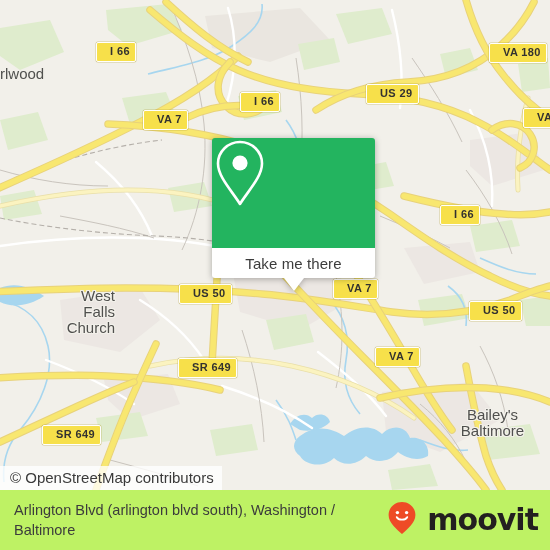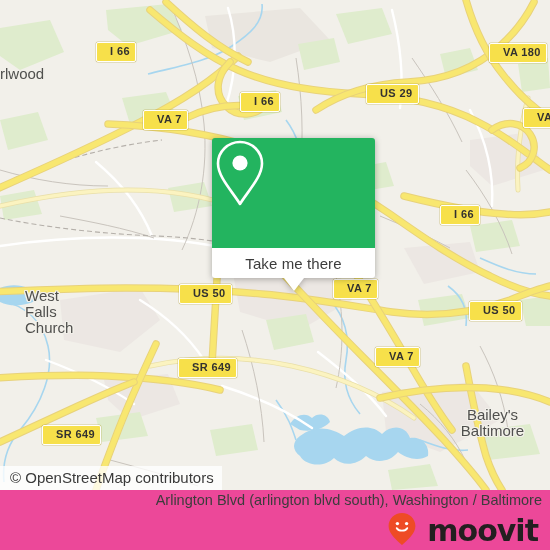--- a/index.html
+++ b/index.html
@@ -79,22 +79,22 @@
   .attrib{
     position:absolute;left:0;top:466px;
     background:rgba(255,255,255,.78);
     color:#3a3a3a;font-size:15px;line-height:15px;
     padding:4px 8px 5px 10px;
   }
 
   
   .footer{
     position:absolute;left:0;top:490px;width:550px;height:60px;
-    background:#ec4899;
-    display:flex;align-items:flex-end;flex-direction:column;
+    background:#bef264;
+    display:flex;align-items:center;
   }
   .footer-title{
     flex:1;
     padding-left:14px;padding-right:8px;
     color:#3c3c3c;font-size:14.5px;line-height:20px;
   }
   .brand{
     display:flex;align-items:center;
     padding-right:12px;gap:10px;
   }
@@ -291,21 +291,21 @@
         <div class="shield" style="left: 179px; top: 284px;">US 50</div>
         <div class="shield" style="left: 333px; top: 279px;">VA 7</div>
         <div class="shield" style="left: 469px; top: 301px;">US 50</div>
         <div class="shield" style="left: 178px; top: 358px;">SR 649</div>
         <div class="shield" style="left: 375px; top: 347px;">VA 7</div>
         <div class="shield" style="left: 42px; top: 425px;">SR 649</div>
       </div>
 
     <div id="place-layer">
         <div class="place" style="left: 0px; top: 66px; width: 66px; text-align: left;">rlwood</div>
-        <div class="place" style="left: 25px; top: 288px; width: 90px; text-align: left;">West
+        <div class="place" style="left: 25px; top: 288px; width: 90px; text-align: right;">West
 Falls
 Church</div>
         <div class="place" style="left: 440px; top: 407px; width: 105px; text-align: center;">Bailey's
 Baltimore</div>
       </div>
 
     <div class="popup">
       <div class="popup-top">
         <span>
           <svg width="56" height="72" viewBox="0 0 56 72" aria-hidden="true">

